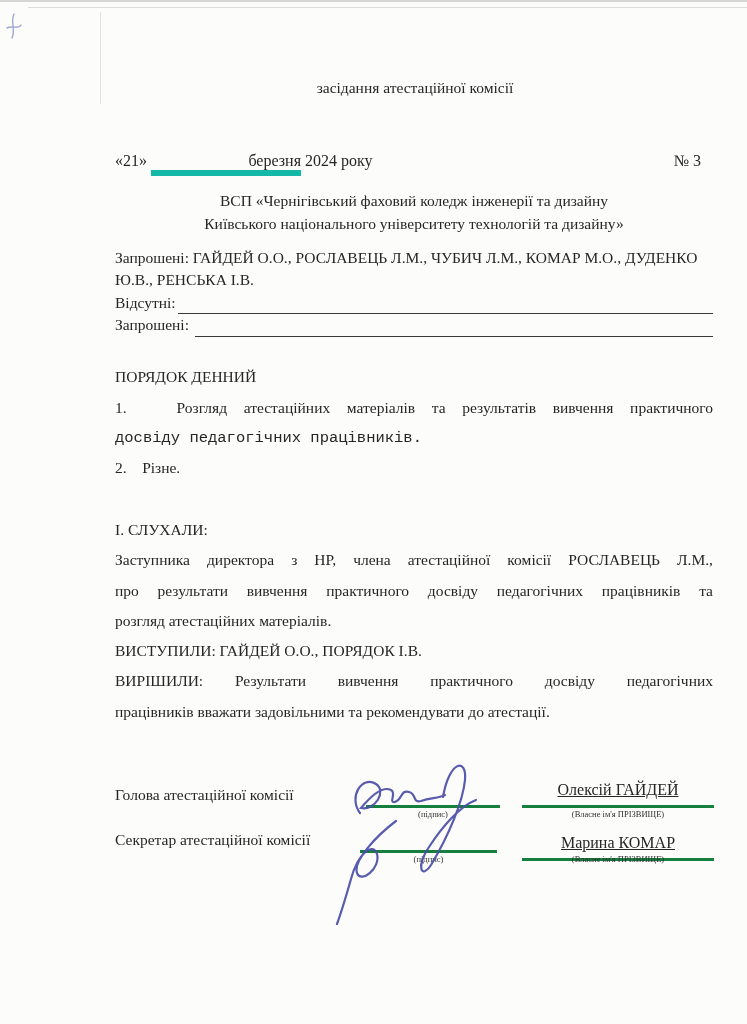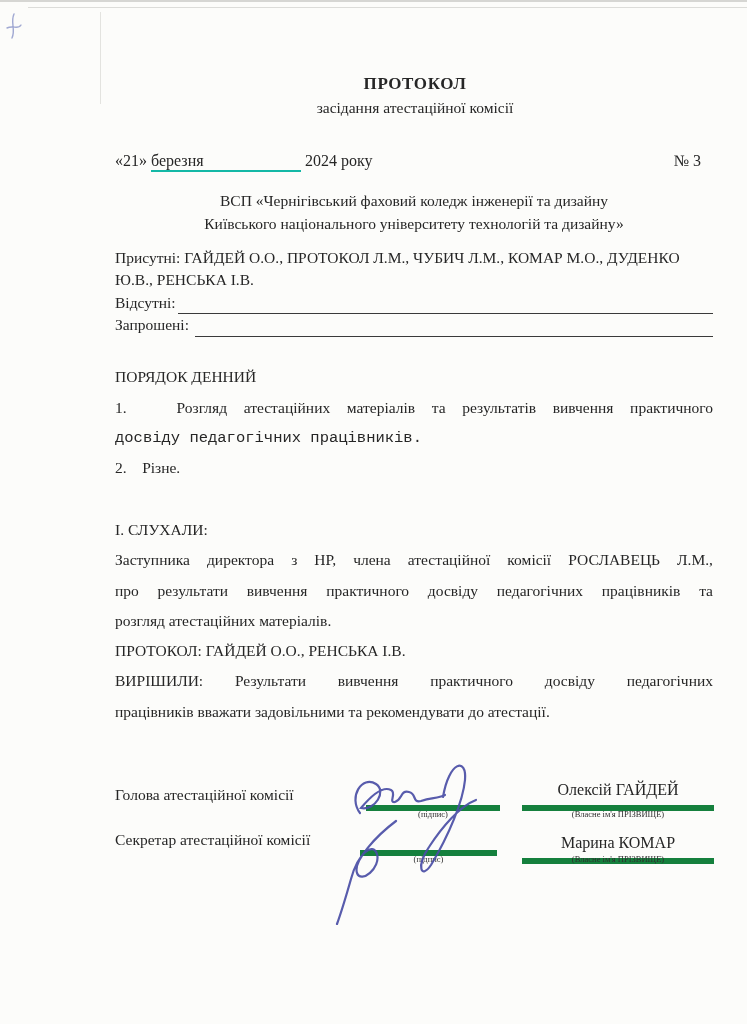--- a/index.html
+++ b/index.html
@@ -16,91 +16,90 @@
   
   .scan-top-1{top:0;left:0;right:0;height:2px;background:#c9c9c6;opacity:.75;}
   .scan-top-2{top:7px;left:28px;right:0;height:1px;background:#dcdcd9;}
   .scan-vline{left:100px;top:12px;width:1px;height:92px;background:#e3e3df;}
   
   .header{top:74px;left:115px;width:600px;text-align:center;}
   .doc-title{font-size:17px;font-weight:bold;letter-spacing:.6px;}
   .doc-subtitle{font-size:15.5px;margin-top:5px;}
   
   .date-row{top:152px;left:115px;width:598px;font-size:16px;}
-  .month-slot{display:inline-block;width:150px;text-align:left;border-bottom:2px solid #14b8a6;line-height:18px;}
+  .month-slot{display:inline-block;width:150px;text-align:right;border-bottom:6px solid #14b8a6;line-height:18px;}
   .doc-number{position:absolute;right:12px;top:0;}
   
   .org{top:189px;left:115px;width:598px;text-align:center;font-size:15.5px;line-height:23px;}
   
   .attendance{top:247px;left:115px;width:598px;font-size:15.5px;line-height:22.4px;}
   .fill-row{display:flex;align-items:flex-end;}
   .fill-line{flex:1 1 auto;border-bottom:1px solid #3a3a3a;height:19px;margin-left:2px;}
   
   .bline{left:115px;width:598px;font-size:15.5px;white-space:normal;}
   .just{text-align:justify;text-align-last:justify;}
   
   .sig-role{left:115px;font-size:15.5px;}
-  .sig-line{border-bottom:6px solid #15803d;}
+  .sig-line{border-bottom:3px solid #15803d;text-decoration:underline;}
   .sig-caption{font-size:8.5px;text-align:center;color:#2e2e2e;}
   .name-box{text-align:center;font-size:16px;}
   .sig-svg{pointer-events:none;}
   .corner-mark{left:3px;top:11px;}
 </style>
 </head>
 <body>
 
 <div class="page">
 
   <div class="abs scan-top-1"></div>
   <div class="abs scan-top-2"></div>
   <div class="abs scan-vline"></div>
   <svg class="abs corner-mark" width="22" height="40" viewBox="0 0 22 40">
     <path d="M11,3 C7,12 13,18 9,27 M4,17 C10,14 15,19 18,14" stroke="#8a93c8" stroke-width="1.4" fill="none" stroke-linecap="round" opacity="0.8"></path>
   </svg>
 
   <div class="abs header">
-    <div class="doc-title">ПРОТОКОЛ</div>
     <div class="doc-subtitle">засідання атестаційної комісії</div>
   </div>
 
   <div class="abs date-row">
     <span>«21»</span>
     <span class="month-slot">березня</span>
     <span>2024 року</span>
     <span class="doc-number">№ 3</span>
   </div>
 
   <div class="abs org">
     <div>ВСП «Чернігівський фаховий коледж інженерії та дизайну</div>
     <div>Київського національного університету технологій та дизайну»</div>
   </div>
 
   <div class="abs attendance">
-    <div>Присутні: ГАЙДЕЙ О.О., ПРОТОКОЛ Л.М., ЧУБИЧ Л.М., КОМАР М.О., ДУДЕНКО Ю.В., РЕНСЬКА І.В.</div>
+    <div>Запрошені: ГАЙДЕЙ О.О., РОСЛАВЕЦЬ Л.М., ЧУБИЧ Л.М., КОМАР М.О., ДУДЕНКО Ю.В., РЕНСЬКА І.В.</div>
     <div class="fill-row">
       <span>Відсутні:</span>
       <span class="fill-line"></span>
     </div>
     <div class="fill-row">
       <span>Запрошені:</span>
       <span class="fill-line" style="margin-left:6px;"></span>
     </div>
   </div>
 
   <div class="abs bline" style="top:368px;">ПОРЯДОК ДЕННИЙ</div>
   <div class="abs bline just" style="top:399px;">1.&nbsp;&nbsp;&nbsp;Розгляд атестаційних матеріалів та результатів вивчення практичного</div>
   <div class="abs bline" style="top:429px;font-family:Liberation Mono, monospace;">досвіду педагогічних працівників.</div>
   <div class="abs bline" style="top:459px;">2.&nbsp;&nbsp;&nbsp;&nbsp;Різне.</div>
 
   <div class="abs bline" style="top:521px;">І. СЛУХАЛИ:</div>
   <div class="abs bline just" style="top:551px;">Заступника директора з НР, члена атестаційної комісії РОСЛАВЕЦЬ Л.М.,</div>
   <div class="abs bline just" style="top:582px;">про результати вивчення практичного досвіду педагогічних працівників та</div>
   <div class="abs bline" style="top:612px;">розгляд атестаційних матеріалів.</div>
 
-  <div class="abs bline" style="top:642px;">ПРОТОКОЛ: ГАЙДЕЙ О.О., РЕНСЬКА І.В.</div>
+  <div class="abs bline" style="top:642px;">ВИСТУПИЛИ: ГАЙДЕЙ О.О., ПОРЯДОК І.В.</div>
 
   <div class="abs bline just" style="top:672px;">ВИРІШИЛИ: Результати вивчення практичного досвіду педагогічних</div>
   <div class="abs bline" style="top:703px;">працівників вважати задовільними та рекомендувати до атестації.</div>
 
   <div class="abs sig-role" style="top:786px;">Голова атестаційної комісії</div>
   <div class="abs sig-line" style="left:366px;top:776px;width:134px;height:29px;"></div>
   <div class="abs sig-caption" style="left:366px;top:809px;width:134px;">(підпис)</div>
   <div class="abs name-box sig-line" style="left:522px;top:781px;width:192px;height:24px;">Олексій ГАЙДЕЙ</div>
   <div class="abs sig-caption" style="left:522px;top:809px;width:192px;">(Власне ім'я ПРІЗВИЩЕ)</div>
 

